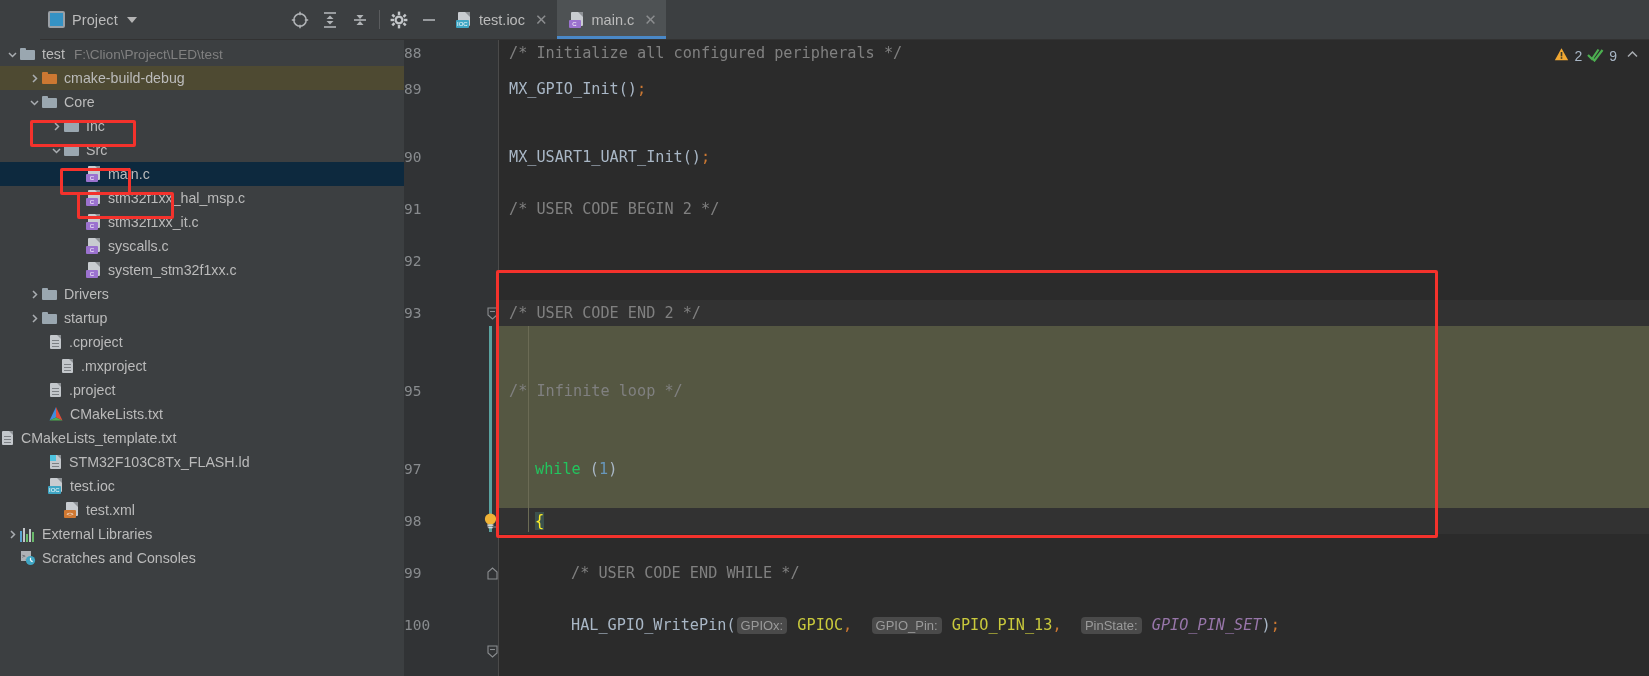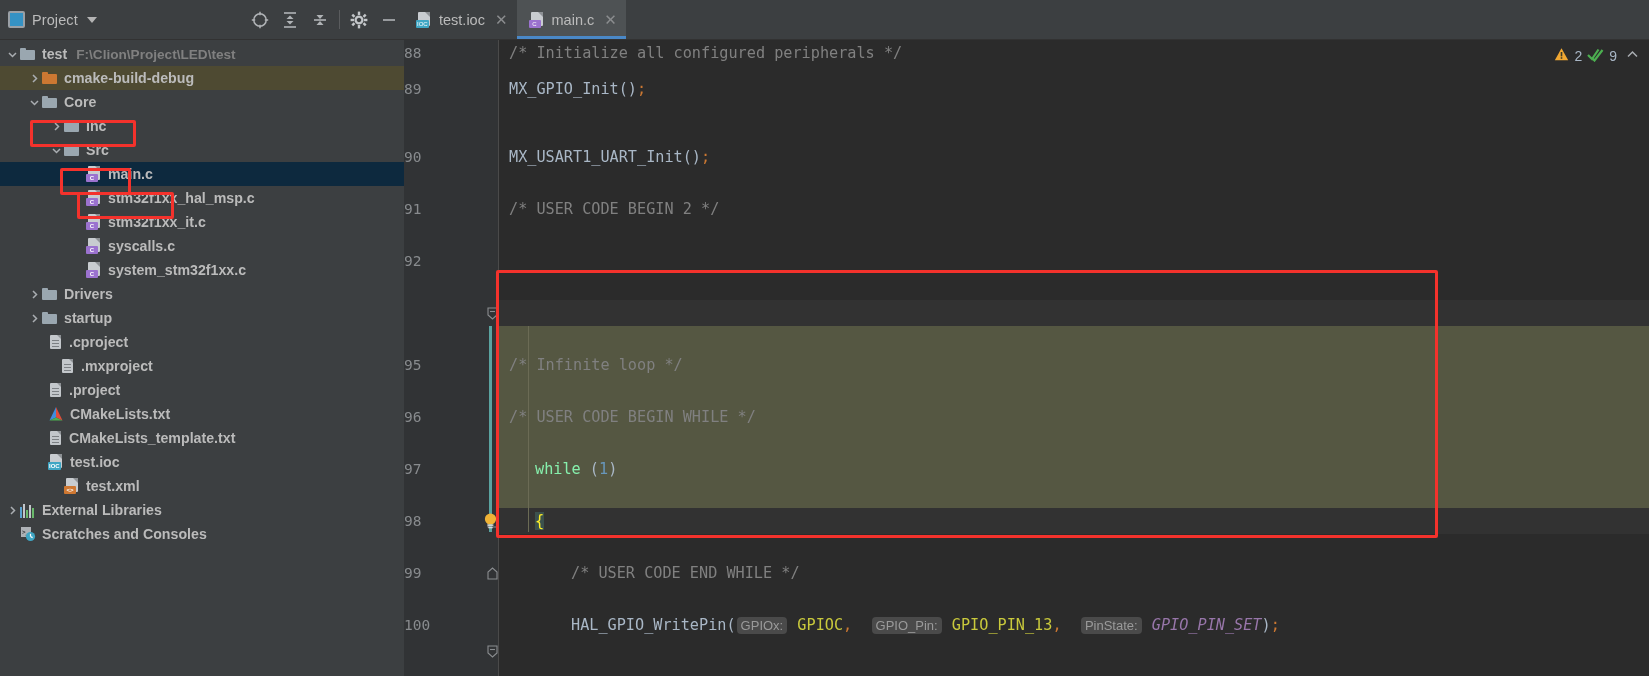--- a/index.html
+++ b/index.html
@@ -9,21 +9,21 @@
     font-family: "Liberation Sans", sans-serif;
     overflow: hidden;
   }
   #app { position: relative; width: 1649px; height: 676px; display: flex; flex-direction: column; }
 
   
   .topbar { height: 40px; background: #3c3f41; display: flex; align-items: stretch; flex: 0 0 40px; }
 
   .tool-header {
     width: 404px; flex: 0 0 404px; display: flex; align-items: center;
-    background: #3c3f41; padding-left: 8px; border-bottom: 1px solid #323232;
+    background: #3c3f41; padding-left: 8px; border-bottom: 1px solid #323232; margin-left: 40px;
   }
   .proj-icon {
     width: 17px; height: 17px; border: 2px solid #9aa0a6; border-radius: 2px;
     background: #3592c4; margin-right: 7px; flex: 0 0 17px;
   }
   .proj-title { color: #bbbbbb; font-size: 14.5px; letter-spacing: .1px; }
   .caret-down {
     width: 0; height: 0; margin-left: 9px;
     border-left: 5.5px solid transparent; border-right: 5.5px solid transparent;
     border-top: 6px solid #b4b4b4;
@@ -68,21 +68,21 @@
   .badge.c { background: #9b72cf; }
   .badge.ioc { background: #3fa6c4; }
   .badge.xml { background: #cf7832; }
 
   
   .main { flex: 1 1 auto; display: flex; min-height: 0; }
 
   
   .tree {
     width: 404px; flex: 0 0 404px; background: #3c3f41; overflow: hidden;
-    position: relative; padding-top: 2px; font-weight: bold;
+    position: relative; padding-top: 2px;
   }
   .row {
     height: 24px; display: flex; align-items: center; color: #bbbbbb;
     font-size: 14.2px; white-space: nowrap; position: relative;
   }
   .row.sel { background: #0d293e; }
   .row.excluded { background: #4e4a32; }
   .arrow {
     width: 16px; height: 16px; flex: 0 0 16px; display: flex; align-items: center; justify-content: center;
   }
@@ -135,21 +135,21 @@
     font-family: "DejaVu Sans Mono", monospace; font-size: 15.2px; white-space: pre;
     padding-left: 10px;
   }
   
   .band { position: absolute; left: 95px; right: 0; height: 26px; }
   .band.olive { background: #555742; }
   .band.cursor { background: #323232; }
   .band.tabstop { background: #323232; }
 
   
-  .kw { color: #86efac; }
+  .kw { color: #22c55e; }
   .num { color: #6897bb; }
   .cmt { color: #808080; }
   .fn { color: #a9b7c6; }
   .punc { color: #a9b7c6; }
   .semi { color: #cc7832; }
   .const { color: #c9c93c; }
   .stat { color: #9876aa; font-style: italic; }
   .brace-hl { background: #3b514d; color: #ffef28; }
   .hint {
     background: #4a4a4a; color: #9a9a9a; border-radius: 4px;
@@ -433,31 +433,41 @@
         <span class="cmakeico leaf-ico">
           <svg width="16" height="16" viewBox="0 0 16 16">
             <polygon points="8,1 14.5,14.5 8,11.5" fill="#e04b3a"></polygon>
             <polygon points="8,1 1.5,14.5 8,11.5" fill="#3f8ddd"></polygon>
             <polygon points="1.5,14.5 14.5,14.5 8,11.5" fill="#4caf50"></polygon>
           </svg>
         </span>
         <span class="label">CMakeLists.txt</span>
       </div>
 
-      <div class="row" style="padding-left:48px">
+      <div class="row" style="">
         <span class="docico leaf-ico">
             <span class="pg"></span>
             <span class="corner"></span>
             <span class="ln" style="top:6px"></span>
             <span class="ln" style="top:9px"></span>
             <span class="ln" style="top:12px"></span>
           </span>
         <span class="label">CMakeLists_template.txt</span>
       </div>
 
+      <div class="row" style="padding-left:48px">
+        <span class="docico leaf-ico">
+          <span class="pg"></span>
+            <span class="sq" style="position:absolute;left:2px;top:1px;width:6px;height:6px;background:#4ec3e0"></span>
+          <span class="corner"></span>
+            <span class="ln" style="top:9px"></span>
+            <span class="ln" style="top:12px"></span>
+        </span>
+        <span class="label">STM32F103C8Tx_FLASH.ld</span>
+      </div>
 
       <div class="row" style="padding-left:48px">
         <span class="ficon leaf-ico">
             <span class="page"></span>
             <span class="fold"></span>
             <span class="badge ioc">IOC</span>
           </span>
         <span class="label">test.ioc</span>
       </div>
 
@@ -575,31 +585,31 @@
           <div class="cline" style="top:78px">
               <span class="lnum">91</span>
             <span class="txt"><span class="cmt">/* USER CODE BEGIN 2 */</span></span>
             </div>
 
           <div class="cline" style="top:104px">
               <span class="lnum">92</span>
             <span class="txt"></span>
             </div>
 
+          <div class="cline" style="top:130px">
+              <span class="lnum">93</span>
+            <span class="txt"><span class="cmt">/* USER CODE END 2 */</span></span>
+            </div>
 
 
           <div class="cline" style="top:182px">
               <span class="lnum">95</span>
             <span class="txt"><span class="cmt">/* Infinite loop */</span></span>
             </div>
 
-          <div class="cline" style="top:208px">
-              <span class="lnum">96</span>
-            <span class="txt"><span class="cmt">/* USER CODE BEGIN WHILE */</span></span>
-            </div>
 
           <div class="cline" style="top:234px">
               <span class="lnum">97</span>
             <span class="txt" style="padding-left:36px"><span class="kw">while</span><span class="punc"> (</span><span class="num">1</span><span class="punc">)</span></span>
             </div>
 
           <div class="cline" style="top:260px">
               <span class="lnum">98</span>
             <span class="txt" style="padding-left:36px"><span class="brace-hl">{</span></span>
             </div>

